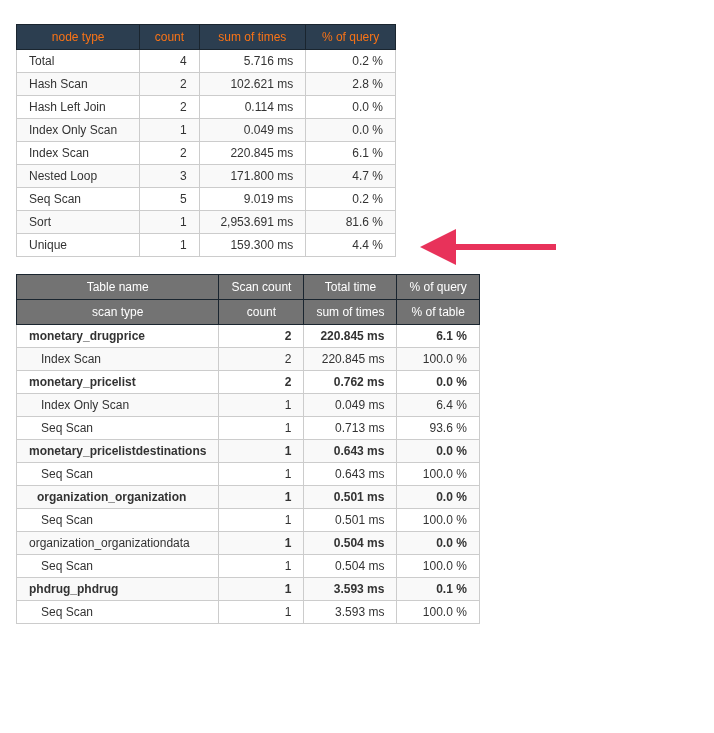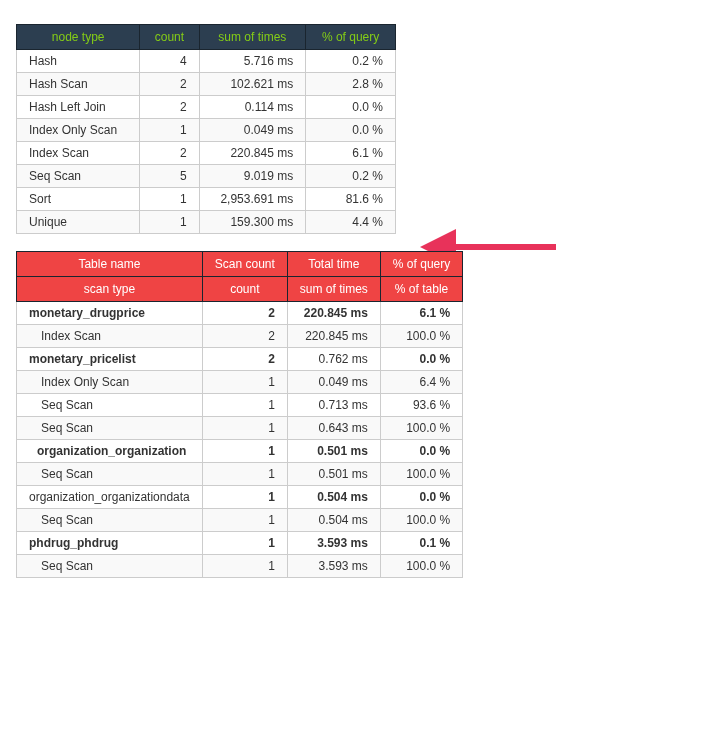--- a/index.html
+++ b/index.html
@@ -19,21 +19,21 @@
     .table-wrap {
       position: relative;
       display: inline-block;
     }
     table {
       border-collapse: collapse;
       min-width: 380px;
     }
     table th {
       background: #2c3e50;
-      color: #84cc16;
+      color: #f97316;
       padding: 5px 12px;
       text-align: center;
       font-size: 12px;
       font-weight: normal;
       border: 1px solid #1a252f;
     }
     table td {
       padding: 4px 12px;
       border: 1px solid #ccc;
       text-align: right;
@@ -65,21 +65,21 @@
       margin-right: 0;
     }
     .arrow-line {
       width: 100px;
       height: 6px;
       background: #e8325a;
     }
 
     
     .table2 th {
-      background: #ef4444;
+      background: #737373;
       color: #fff;
     }
   </style>
 </head>
 <body>
 
 
 
 <h2></h2>
 
@@ -88,21 +88,21 @@
     <thead>
       <tr id="node-header-row">
           <th>node type</th>
           <th>count</th>
           <th>sum of times</th>
           <th>% of query</th>
         </tr>
     </thead>
     <tbody id="node-body">
         <tr>
-          <td>Hash</td>
+          <td>Total</td>
           <td>4</td>
           <td>5.716 ms</td>
           <td>0.2 %</td>
         </tr>
         <tr>
           <td>Hash Scan</td>
           <td>2</td>
           <td>102.621 ms</td>
           <td>2.8 %</td>
         </tr>
@@ -116,20 +116,26 @@
           <td>Index Only Scan</td>
           <td>1</td>
           <td>0.049 ms</td>
           <td>0.0 %</td>
         </tr>
         <tr>
           <td>Index Scan</td>
           <td>2</td>
           <td>220.845 ms</td>
           <td>6.1 %</td>
+        </tr>
+        <tr>
+          <td>Nested Loop</td>
+          <td>3</td>
+          <td>171.800 ms</td>
+          <td>4.7 %</td>
         </tr>
         <tr>
           <td>Seq Scan</td>
           <td>5</td>
           <td>9.019 ms</td>
           <td>0.2 %</td>
         </tr>
         <tr>
           <td>Sort</td>
           <td>1</td>
@@ -177,34 +183,40 @@
         </tr>
         <tr>
           <td style="padding-left: 24px; font-weight: normal;">Index Scan</td>
           <td>2</td>
           <td>220.845 ms</td>
           <td>100.0 %</td>
         </tr>
         <tr>
           <td style="font-weight: bold;">monetary_pricelist</td>
           <td style="font-weight: bold;">2</td>
-          <td style="font-weight: normal;">0.762 ms</td>
+          <td style="font-weight: bold;">0.762 ms</td>
           <td style="font-weight: bold;">0.0 %</td>
         </tr>
         <tr>
           <td style="padding-left: 24px; font-weight: normal;">Index Only Scan</td>
           <td>1</td>
           <td>0.049 ms</td>
           <td>6.4 %</td>
         </tr>
         <tr>
           <td style="padding-left: 24px; font-weight: normal;">Seq Scan</td>
           <td>1</td>
           <td>0.713 ms</td>
           <td>93.6 %</td>
+        </tr>
+        <tr>
+          <td style="font-weight: bold;">monetary_pricelistdestinations</td>
+          <td style="font-weight: bold;">1</td>
+          <td style="font-weight: bold;">0.643 ms</td>
+          <td style="font-weight: bold;">0.0 %</td>
         </tr>
         <tr>
           <td style="padding-left: 24px; font-weight: normal;">Seq Scan</td>
           <td>1</td>
           <td>0.643 ms</td>
           <td>100.0 %</td>
         </tr>
         <tr>
           <td style="font-weight: bold; padding-left: 20px;">organization_organization</td>
           <td style="font-weight: bold;">1</td>

